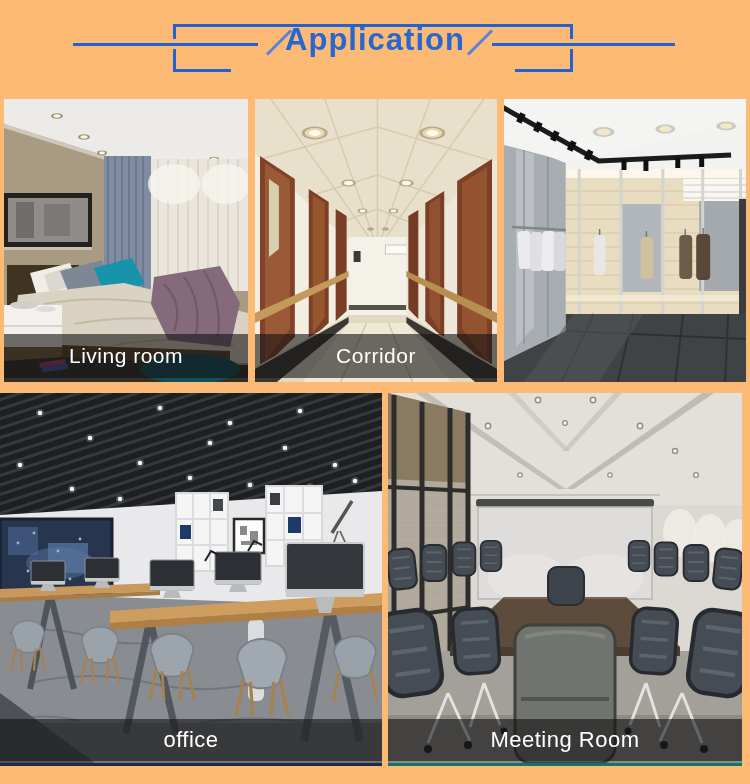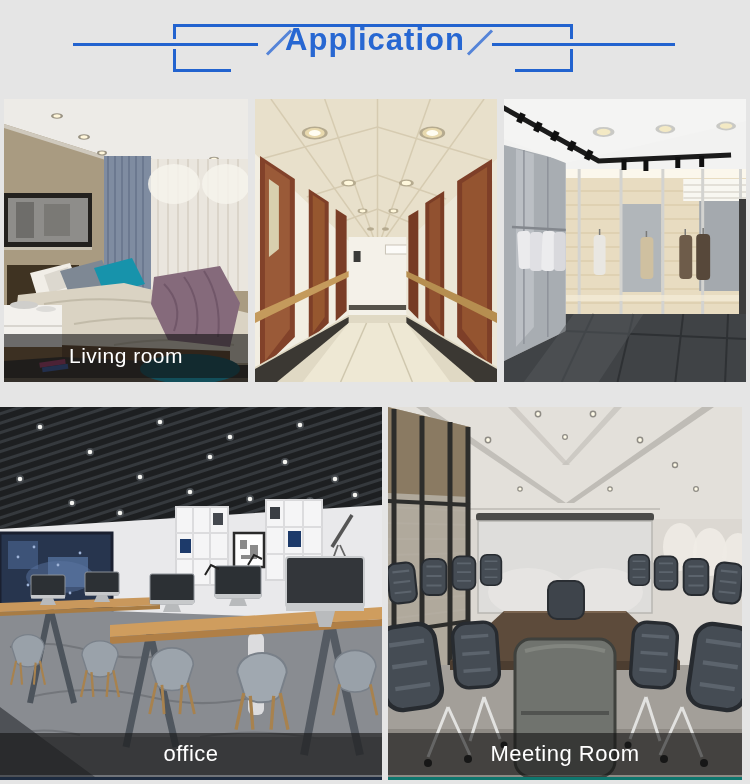--- a/index.html
+++ b/index.html
@@ -1,32 +1,32 @@
 <!DOCTYPE html>
 <html><head>
 <meta charset="utf-8">
 <style>
   html,body{margin:0;padding:0;background:#ffffff;}
-  .page{position:relative;width:750px;height:784px;background:#e5e5e5;
+  .page{position:relative;width:750px;height:784px;background:#fdba74;
         font-family:"Liberation Sans",sans-serif;overflow:hidden;}
 
   
   .hdr{position:relative;height:99px;}
   .bl{position:absolute;background:#2263cf;}
   .slash{position:absolute;width:34px;height:3px;background:#5584d8;transform:rotate(-45deg);}
   .hdr-title{position:absolute;left:0;right:0;top:22px;text-align:center;
              color:#2767d2;font-size:31px;font-weight:bold;letter-spacing:1px;}
   .hdr-sub{position:absolute;left:0;right:0;top:58px;text-align:center;
            color:#2767d2;font-size:15px;}
 
   
   .row1{display:flex;gap:7px;padding:0 4px;}
   .row1 .card{height:283px;}
   .c1{width:244px;} .c2{width:242px;} .c3{width:242px;}
-  .row2{display:flex;gap:6px;margin-top:25px;}
+  .row2{display:flex;gap:6px;margin-top:11px;}
   .c4{width:382px;height:373px;border-bottom:3px solid #1d2b40;box-sizing:border-box;}
   .c5{width:354px;height:373px;border-bottom:3px solid #0f766e;box-sizing:border-box;}
   .card{position:relative;overflow:hidden;background:#ddd;}
   .card svg{display:block;width:100%;height:100%;}
   .caption{position:absolute;left:0;right:0;display:flex;align-items:center;justify-content:center;
            background:rgba(18,18,18,0.60);color:#ffffff;letter-spacing:0.5px;}
   .row1 .caption{bottom:4px;height:44px;font-size:21px;}
   .row2 .caption{bottom:2px;height:42px;font-size:22px;}
 </style>
 </head>
@@ -179,20 +179,21 @@
         <polygon points="243,214 152,172 152,178 243,224" fill="#b68e50"></polygon>
         <polygon points="0,283 0,268 94,216 152,216 243,268 243,283" fill="#e0d9c4"></polygon>
         <polygon points="0,283 0,270 94,218 94,224 22,283" fill="#3b3833"></polygon>
         <polygon points="243,283 243,270 152,218 152,224 221,283" fill="#3b3833"></polygon>
         <polygon points="94,224 152,224 196,283 48,283" fill="#eee8d4"></polygon>
         <g stroke="#cfc7ae" stroke-width="1.5">
             <line x1="112" y1="224" x2="86" y2="283"></line>
             <line x1="134" y1="224" x2="158" y2="283"></line>
           </g>
       </svg>
+      <div class="caption">Corridor</div>
     </div>
 
     <div class="card c3">
       <svg viewBox="0 0 243 283" preserveAspectRatio="none">
         <rect width="243" height="283" fill="#f2f2f1"></rect>
         <rect x="62" y="70" width="181" height="148" fill="#e6d8ba"></rect>
         <g stroke="#d8c8a4" stroke-width="1.5">
           <line x1="62" y1="92" x2="243" y2="92"></line>
             <line x1="62" y1="106" x2="243" y2="106"></line>
           <line x1="62" y1="120" x2="243" y2="120"></line>

